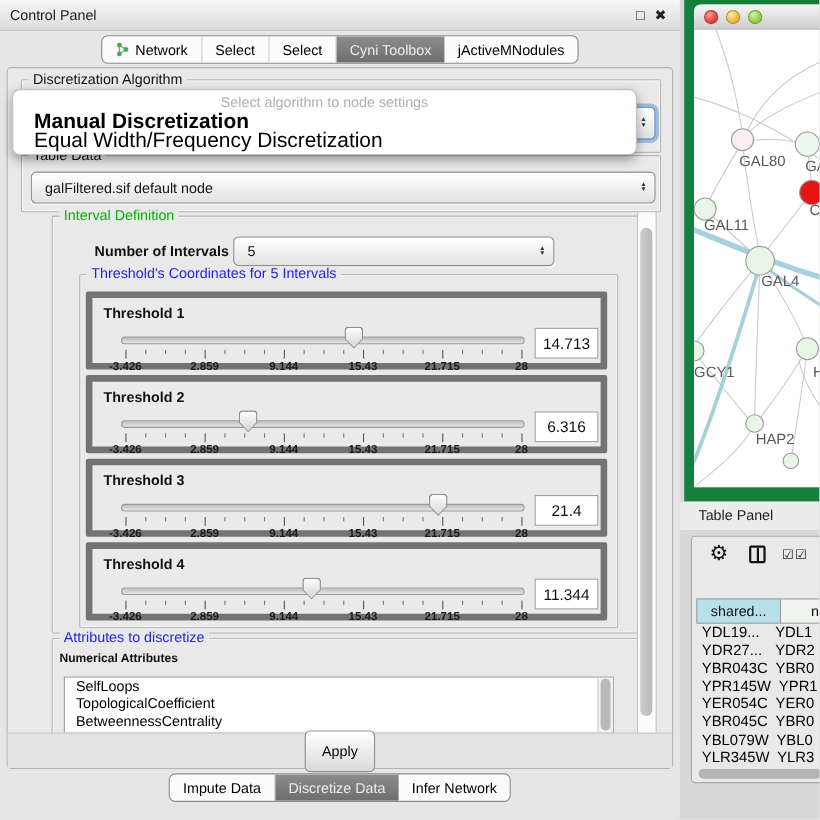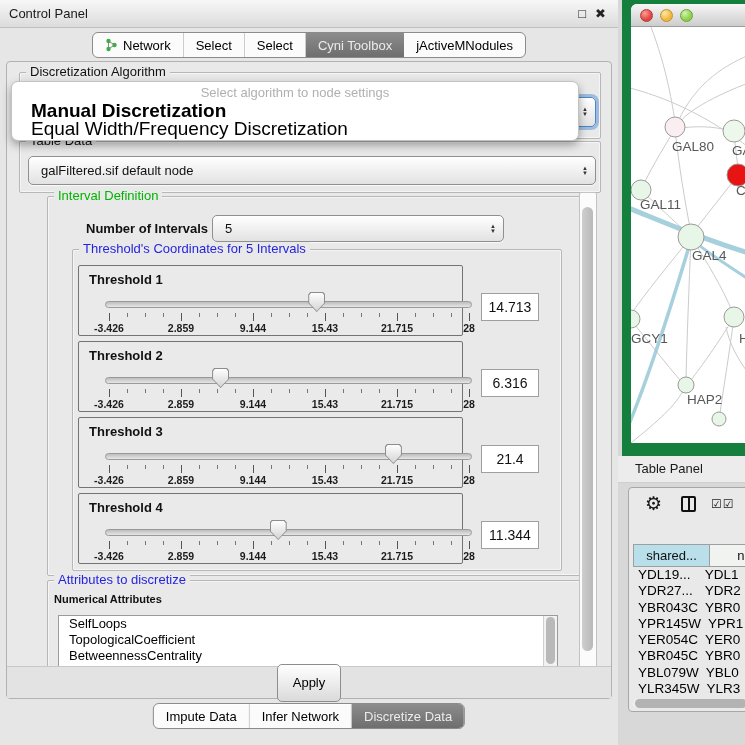--- a/index.html
+++ b/index.html
@@ -48,22 +48,22 @@
   
   .popup{position:absolute;left:4px;top:19px;width:566px;height:58px;background:#fff;
      border:1px solid #c2c2c2;border-radius:7px;box-shadow:0 4px 10px rgba(0,0,0,.35);
      z-index:6;overflow:hidden;}
   .popup-hint{height:20px;line-height:21px;text-align:center;color:#b0b0b0;font-size:13px;}
   .popup-opt{height:18px;line-height:18px;padding-left:19px;font-size:19px;color:#000;}
   .popup-opt.bold{font-weight:bold;}
   
   .bold{font-weight:bold;}
   
-  .th-panel{position:relative;width:385px;height:71px;margin:5px auto 0 5px;
-     border:1px solid #737373;background:#eaeaea;border-radius:2px;box-sizing:border-box;}
+  .th-panel{position:relative;width:474px;height:71px;margin:5px auto 0 5px;
+     border:6px solid #737373;background:#eaeaea;border-radius:2px;box-sizing:border-box;}
   .th-label{position:absolute;left:10px;top:6px;font-size:13px;font-weight:bold;}
   .sl-track{position:absolute;left:26px;top:35px;width:367px;height:7px;border-radius:4px;
      background:linear-gradient(#bdbdbd,#e6e6e6);border:1px solid #9a9a9a;box-sizing:border-box;}
   .sl-thumb{position:absolute;top:26px;width:17px;height:20px;background:#8d8d8d;
      clip-path:polygon(12% 0,88% 0,100% 12%,100% 55%,50% 100%,0 55%,0 12%);}
   .sl-thumb::after{content:"";position:absolute;inset:1px;background:linear-gradient(#fefefe,#d4d4d4);
      clip-path:polygon(12% 0,88% 0,100% 12%,100% 55%,50% 100%,0 55%,0 12%);}
   .tick{position:absolute;width:1px;background:#555;}
   .tick.major{top:47px;height:8px;}
   .tick.minor{top:47px;height:4px;background:#777;}
@@ -376,25 +376,25 @@
 
       <div class="apply-strip">
         <button class="apply-btn">Apply</button>
       </div>
     </div>
 
     <div class="tabstrip bottom" id="bottomTabs">
         <div class="tab">
           <span class="tab-label">Impute Data</span>
         </div>
+        <div class="tab selected">
+          <span class="tab-label">Discretize Data</span>
+        </div>
         <div class="tab">
           <span class="tab-label">Infer Network</span>
-        </div>
-        <div class="tab selected">
-          <span class="tab-label">Discretize Data</span>
         </div>
       </div>
   </section>
 
   <section class="net-window">
     <div class="net-inner">
       <div class="net-titlebar">
         <span class="light red"></span>
         <span class="light yellow"></span>
         <span class="light green"></span>

